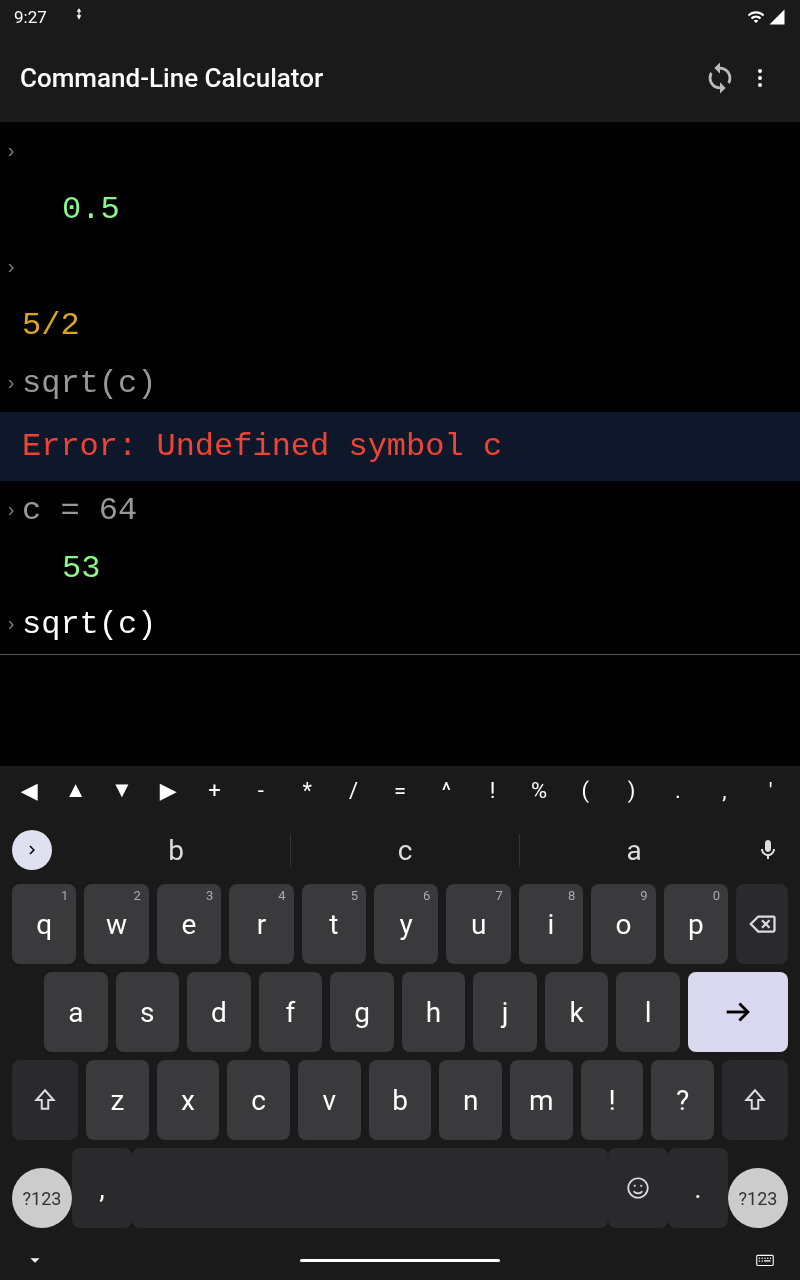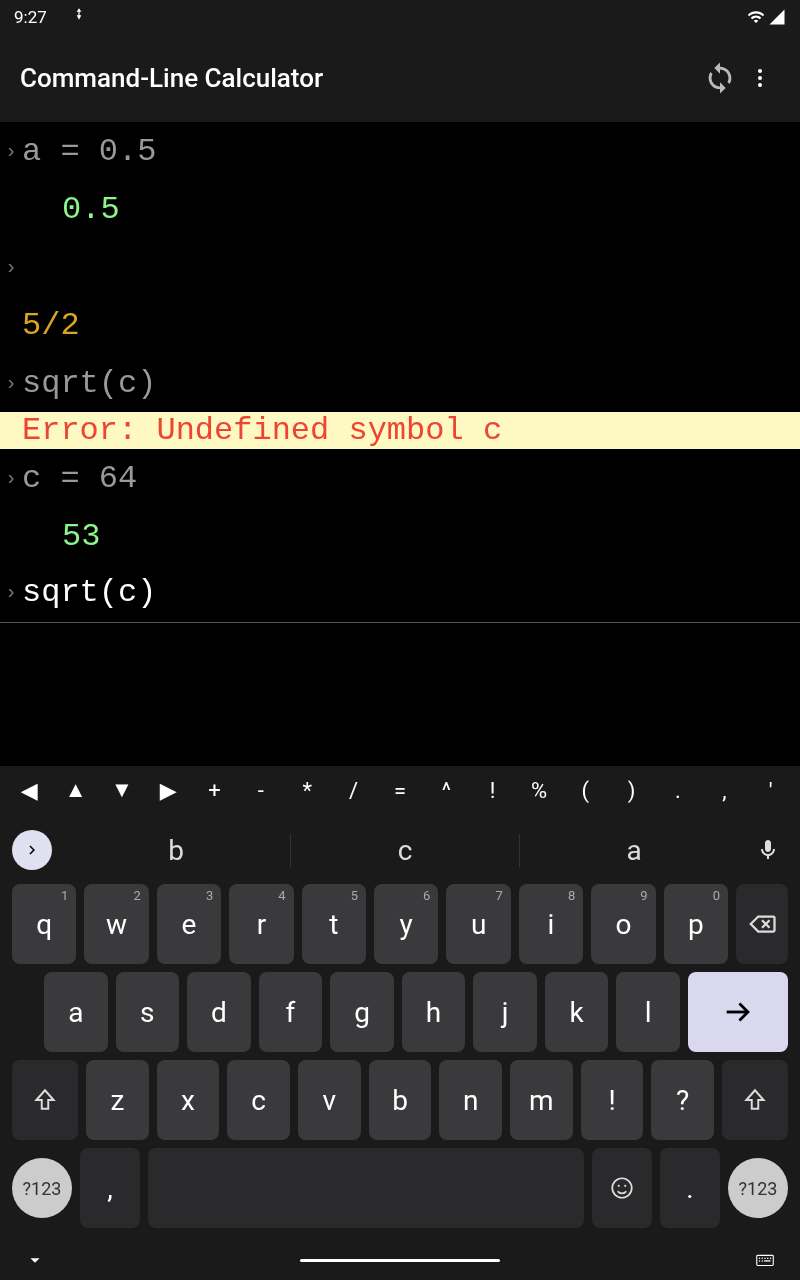--- a/index.html
+++ b/index.html
@@ -62,23 +62,23 @@
   color: #777;
   width: 22px;
   text-align: center;
   font-size: 20px;
 }
 .input-text { color: #999; }
 .current-input { color: #ffffff; }
 .result-text { color: #8bf78b; margin-left: 40px; }
 .result-frac { color: #daa520; }
 .error-line {
-  background: #fef9c3;
+  background: #0f172a;
   font-size: 32px;
-  padding: 0 22px;
+  padding: 16px 22px;
   color: #ee4433;
 }
 .current-line {
   border-bottom: 1px solid #555;
   padding-bottom: 4px;
 }
 .symbol-row {
   height: 48px;
   background: #1a1a1a;
   display: flex;
@@ -166,23 +166,23 @@
   font-size: 13px;
   color: #aaa;
 }
 .key.dark { background: #2a2a2c; }
 .key.light { background: #d9d8ee; color: #000; }
 .key.narrow { flex: 0 0 52px; }
 .enter-key { flex: 0 0 100px; }
 .spacebar { flex: 5; }
 .bottom-row {
   display: flex;
-  gap: 8px;
+  gap: 0;
   padding: 4px 8px 8px;
-  align-items: center;
+  align-items: flex-end;
 }
 .round-key {
   width: 60px;
   height: 60px;
   border-radius: 50%;
   background: #ccc;
   color: #333;
   display: flex;
   align-items: center;
   justify-content: center;
@@ -237,21 +237,20 @@
         <circle cx="12" cy="5" r="2"></circle>
         <circle cx="12" cy="12" r="2"></circle>
         <circle cx="12" cy="19" r="2"></circle>
       </svg>
   </div>
 </div>
 
 <div class="terminal" id="terminal">
     <div class="line">
       <span class="prompt">›</span>
-      <span class="input-text">a = 0.5</span>
     </div>
     <div class="line">
       <span class="prompt"></span>
       <span class="result-text">0.5</span>
     </div>
     <div class="line">
       <span class="prompt">›</span>
     </div>
     <div class="line">
       <span class="prompt"></span>

